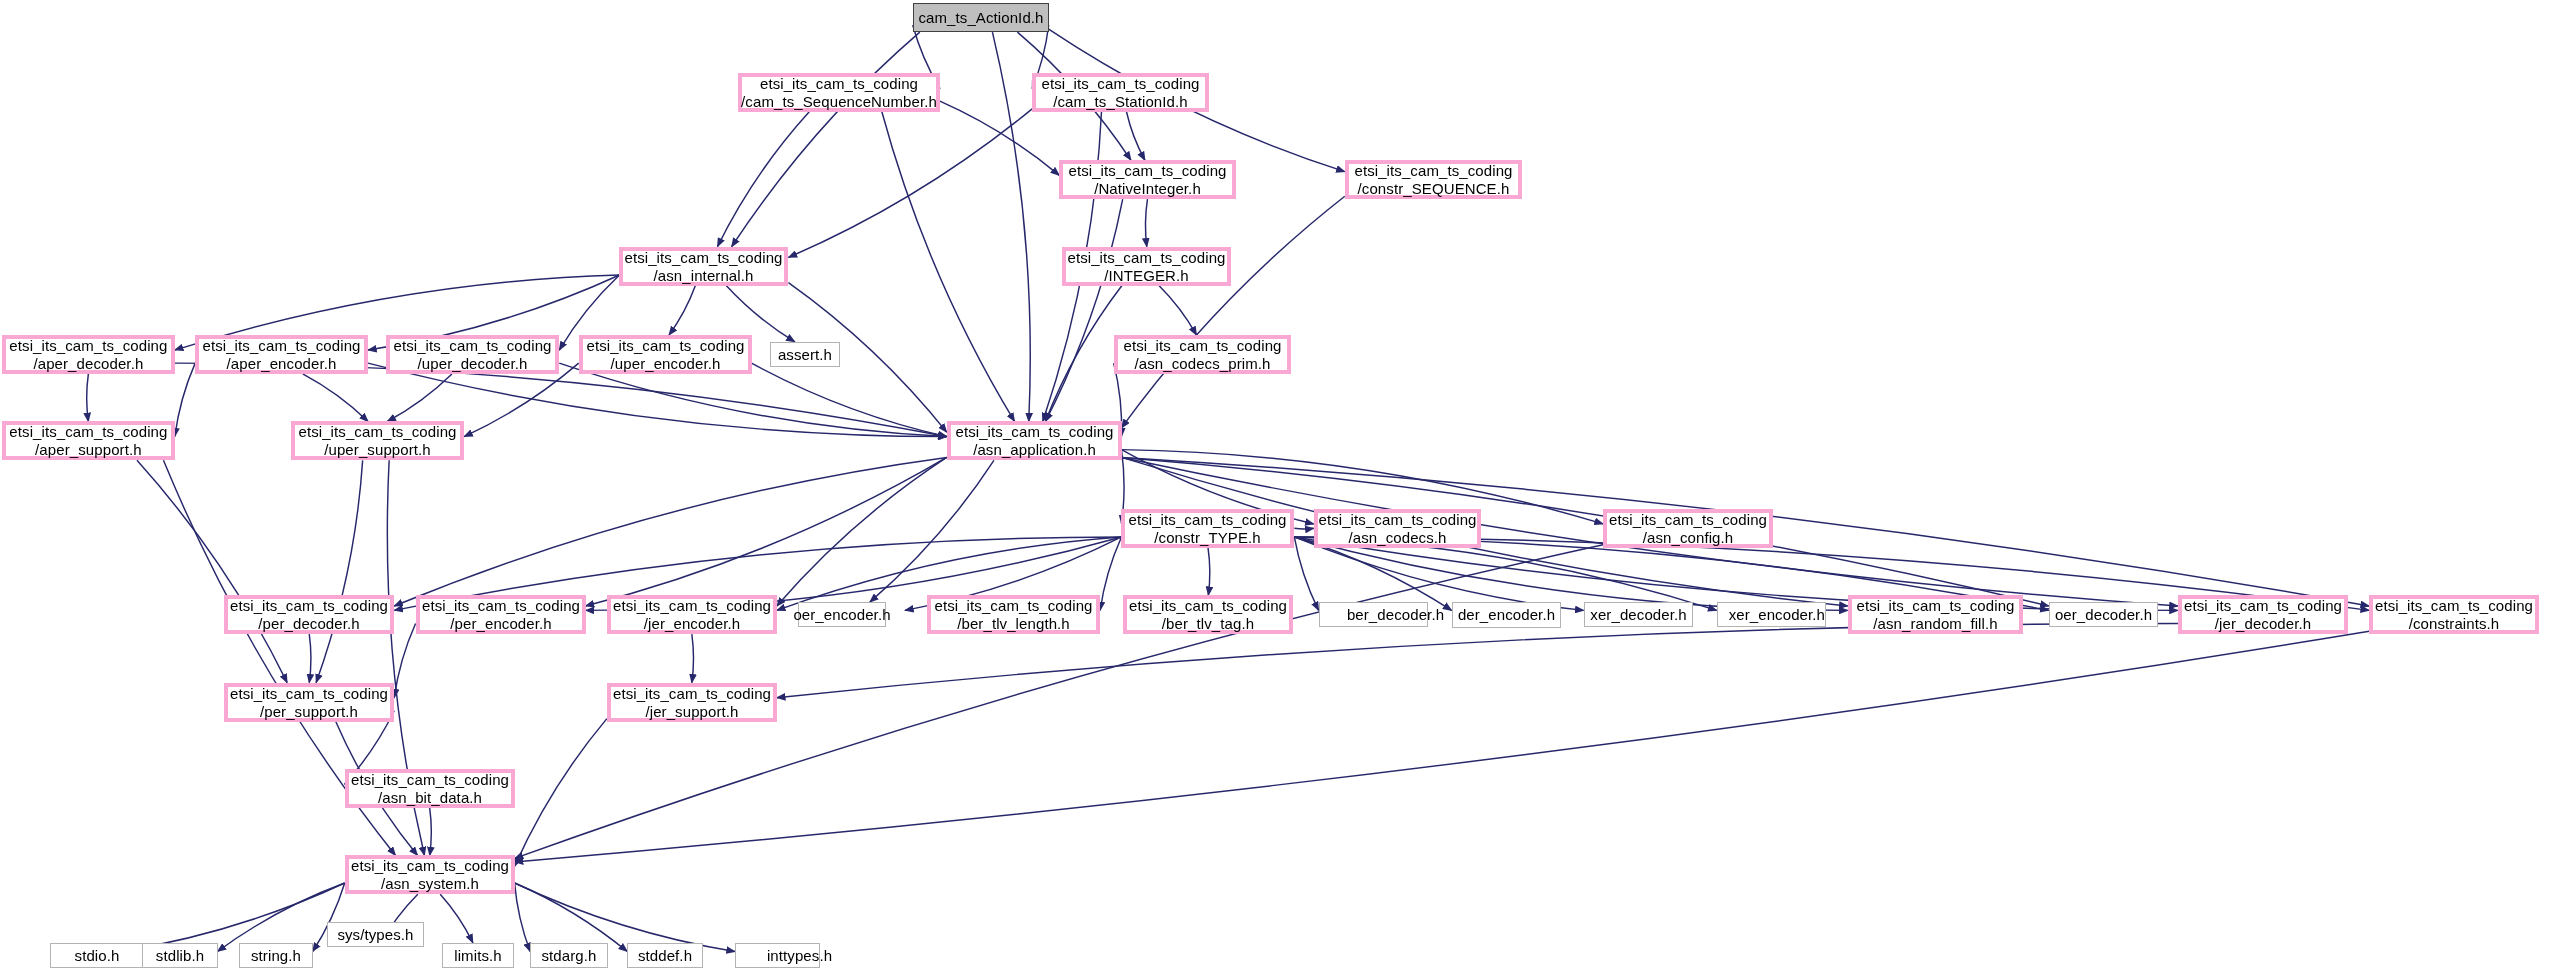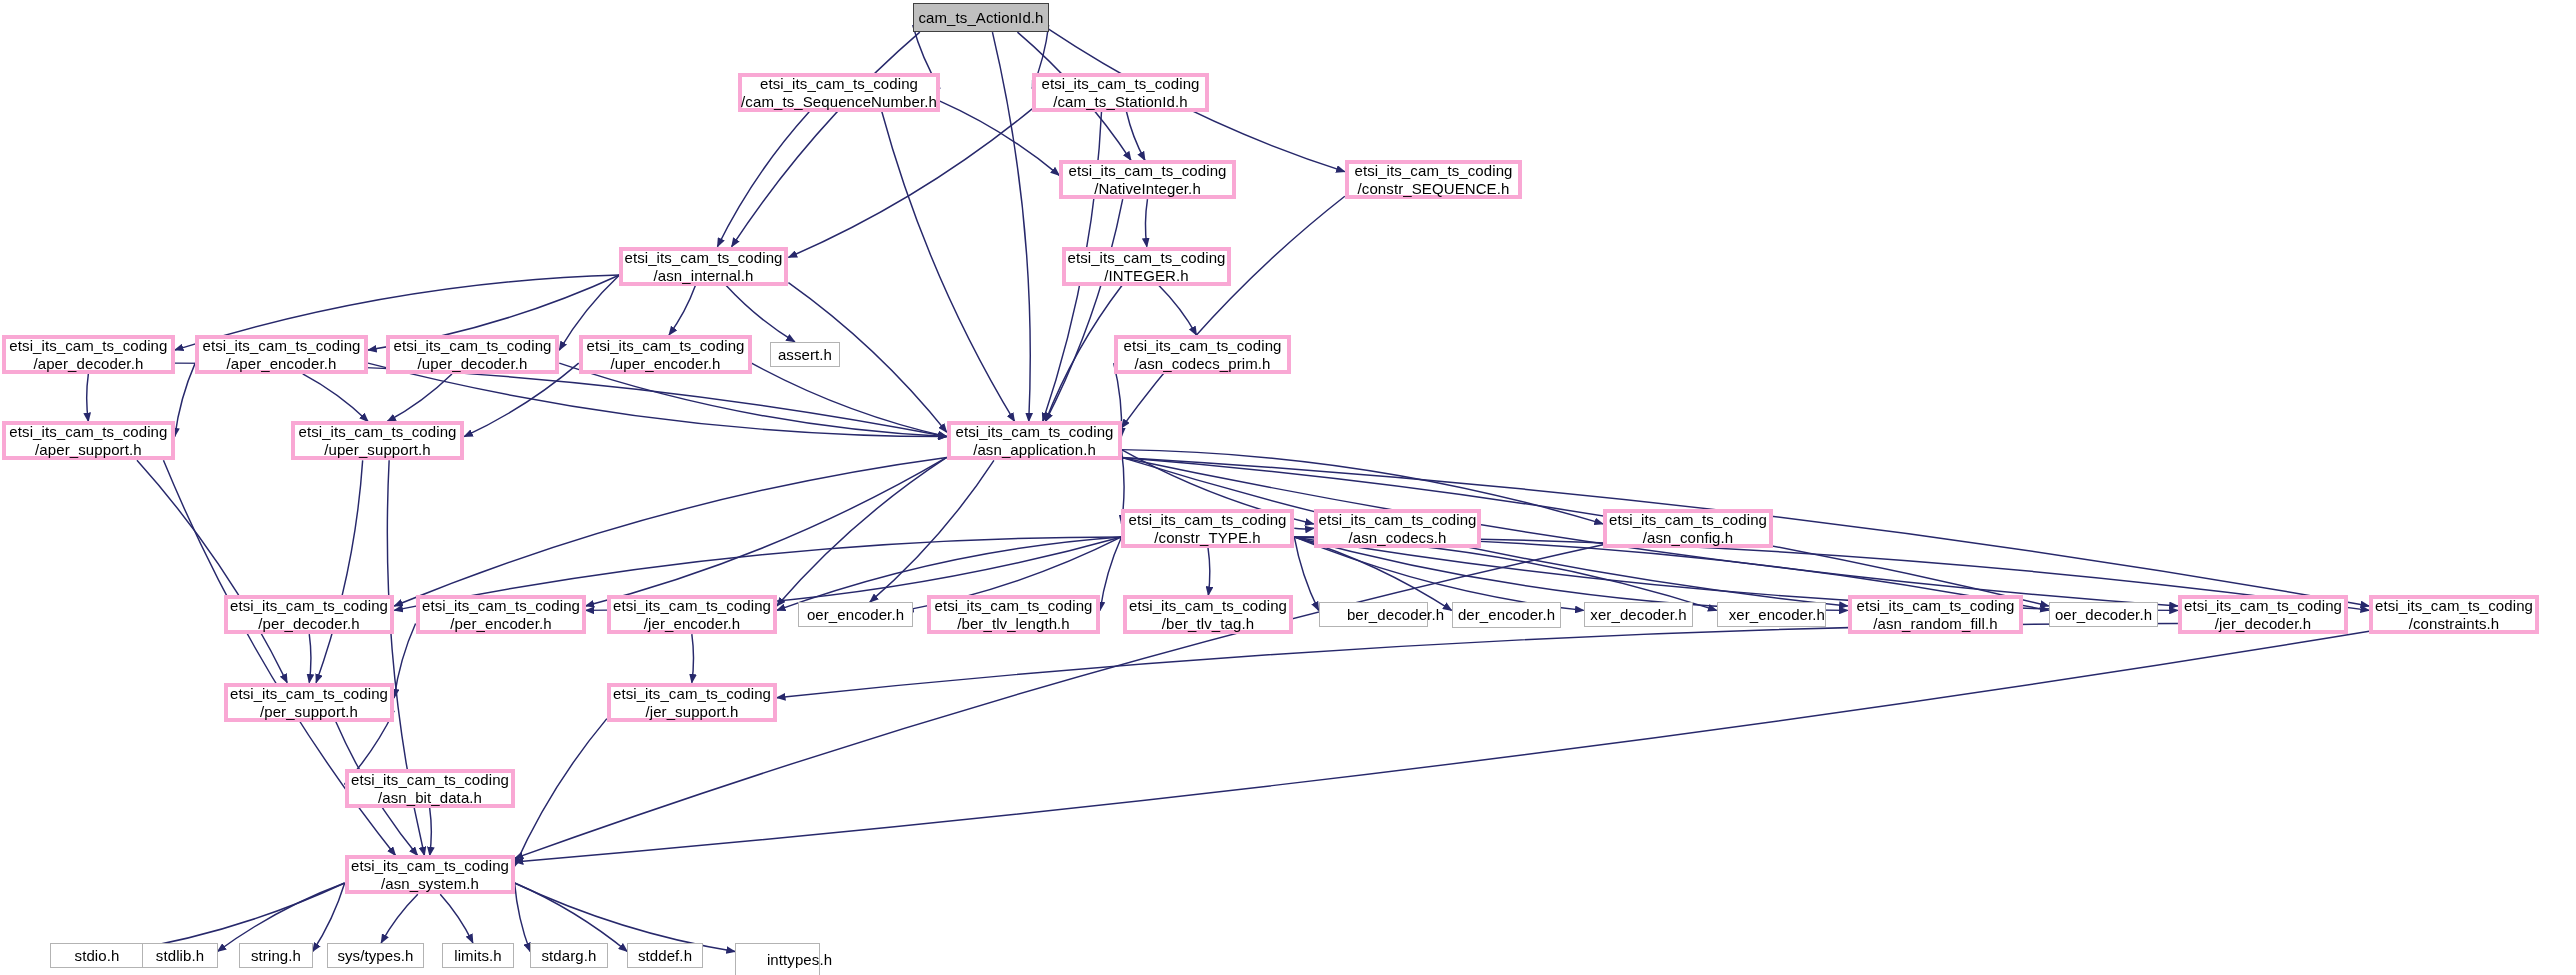--- a/index.html
+++ b/index.html
@@ -223,21 +223,21 @@
         <span class="ln">/per_decoder.h</span>
       </div>
       <div class="node" style="left: 416px; top: 595px; width: 170px; height: 39px;">
         <span class="ln">etsi_its_cam_ts_coding</span>
         <span class="ln">/per_encoder.h</span>
       </div>
       <div class="node" style="left: 607px; top: 595px; width: 170px; height: 39px;">
         <span class="ln">etsi_its_cam_ts_coding</span>
         <span class="ln">/jer_encoder.h</span>
       </div>
-      <div class="node ext" style="left: 798px; top: 602px; width: 115px; height: 25px;">
+      <div class="node ext" style="left: 798px; top: 602px; width: 88px; height: 25px;">
         <span class="ln">oer_encoder.h</span>
       </div>
       <div class="node" style="left: 927px; top: 595px; width: 173px; height: 39px;">
         <span class="ln">etsi_its_cam_ts_coding</span>
         <span class="ln">/ber_tlv_length.h</span>
       </div>
       <div class="node" style="left: 1123px; top: 595px; width: 170px; height: 39px;">
         <span class="ln">etsi_its_cam_ts_coding</span>
         <span class="ln">/ber_tlv_tag.h</span>
       </div>
@@ -286,30 +286,30 @@
       </div>
       <div class="node ext" style="left: 50px; top: 943px; width: 94px; height: 25px;">
         <span class="ln">stdio.h</span>
       </div>
       <div class="node ext" style="left: 142px; top: 943px; width: 76px; height: 25px;">
         <span class="ln">stdlib.h</span>
       </div>
       <div class="node ext" style="left: 239px; top: 943px; width: 74px; height: 25px;">
         <span class="ln">string.h</span>
       </div>
-      <div class="node ext" style="left: 327px; top: 943px; width: 97px; height: 25px;">
+      <div class="node ext" style="left: 327px; top: 922px; width: 97px; height: 25px;">
         <span class="ln">sys/types.h</span>
       </div>
       <div class="node ext" style="left: 442px; top: 943px; width: 72px; height: 25px;">
         <span class="ln">limits.h</span>
       </div>
       <div class="node ext" style="left: 530px; top: 943px; width: 78px; height: 25px;">
         <span class="ln">stdarg.h</span>
       </div>
       <div class="node ext" style="left: 627px; top: 943px; width: 76px; height: 25px;">
         <span class="ln">stddef.h</span>
       </div>
-      <div class="node ext" style="left: 735px; top: 943px; width: 85px; height: 33px; padding-left: 44px;">
+      <div class="node ext" style="left: 735px; top: 943px; width: 85px; height: 25px; padding-left: 44px;">
         <span class="ln">inttypes.h</span>
       </div>
     </div>
 </div>
 
 
 </body></html>

